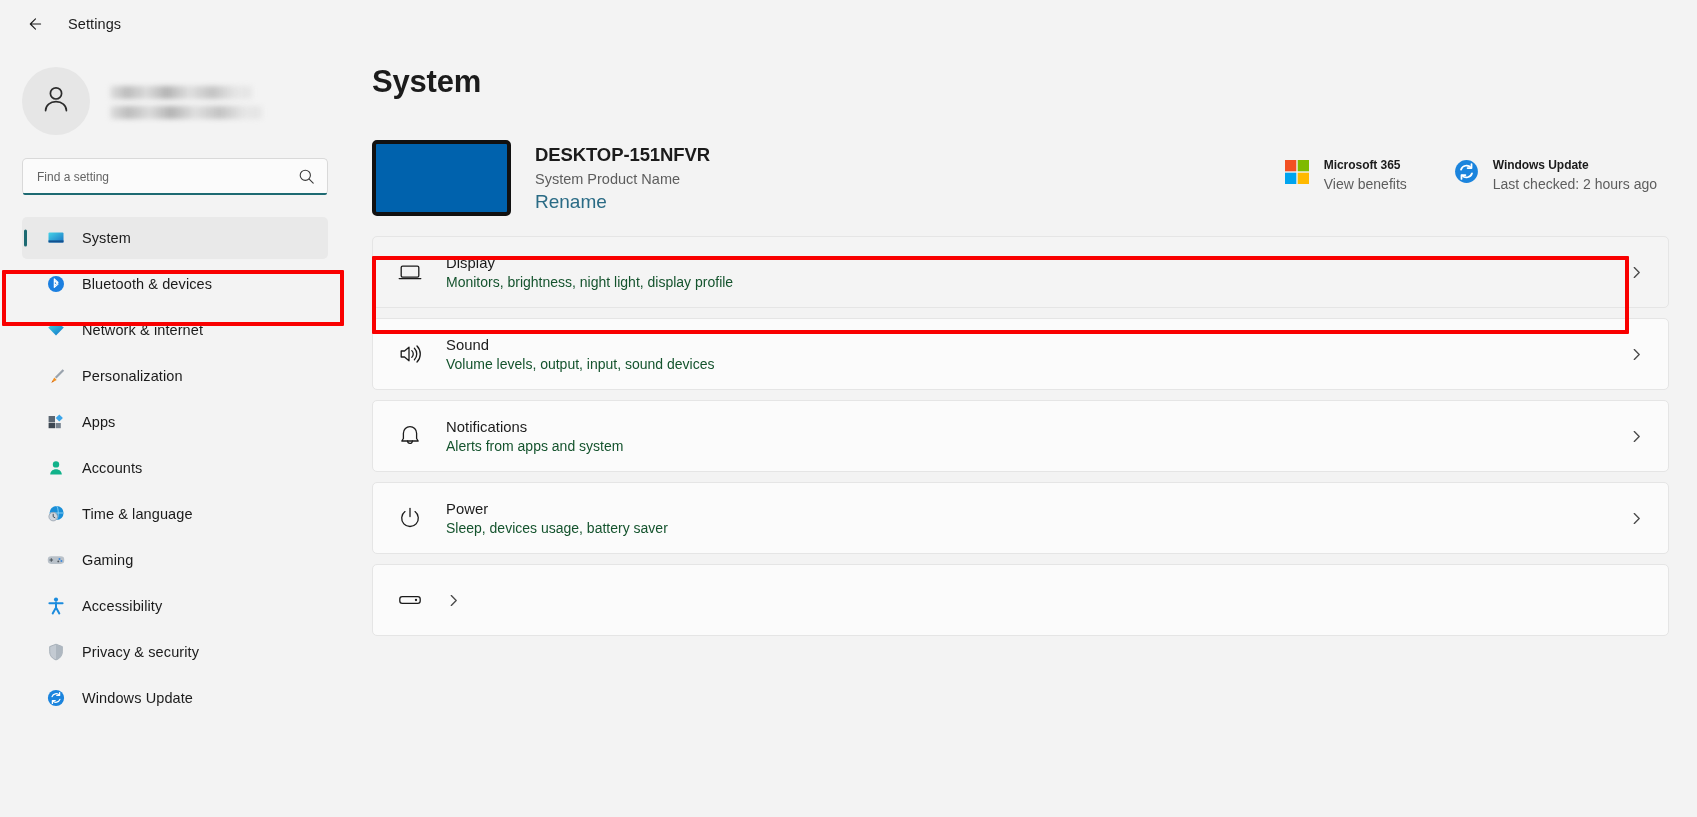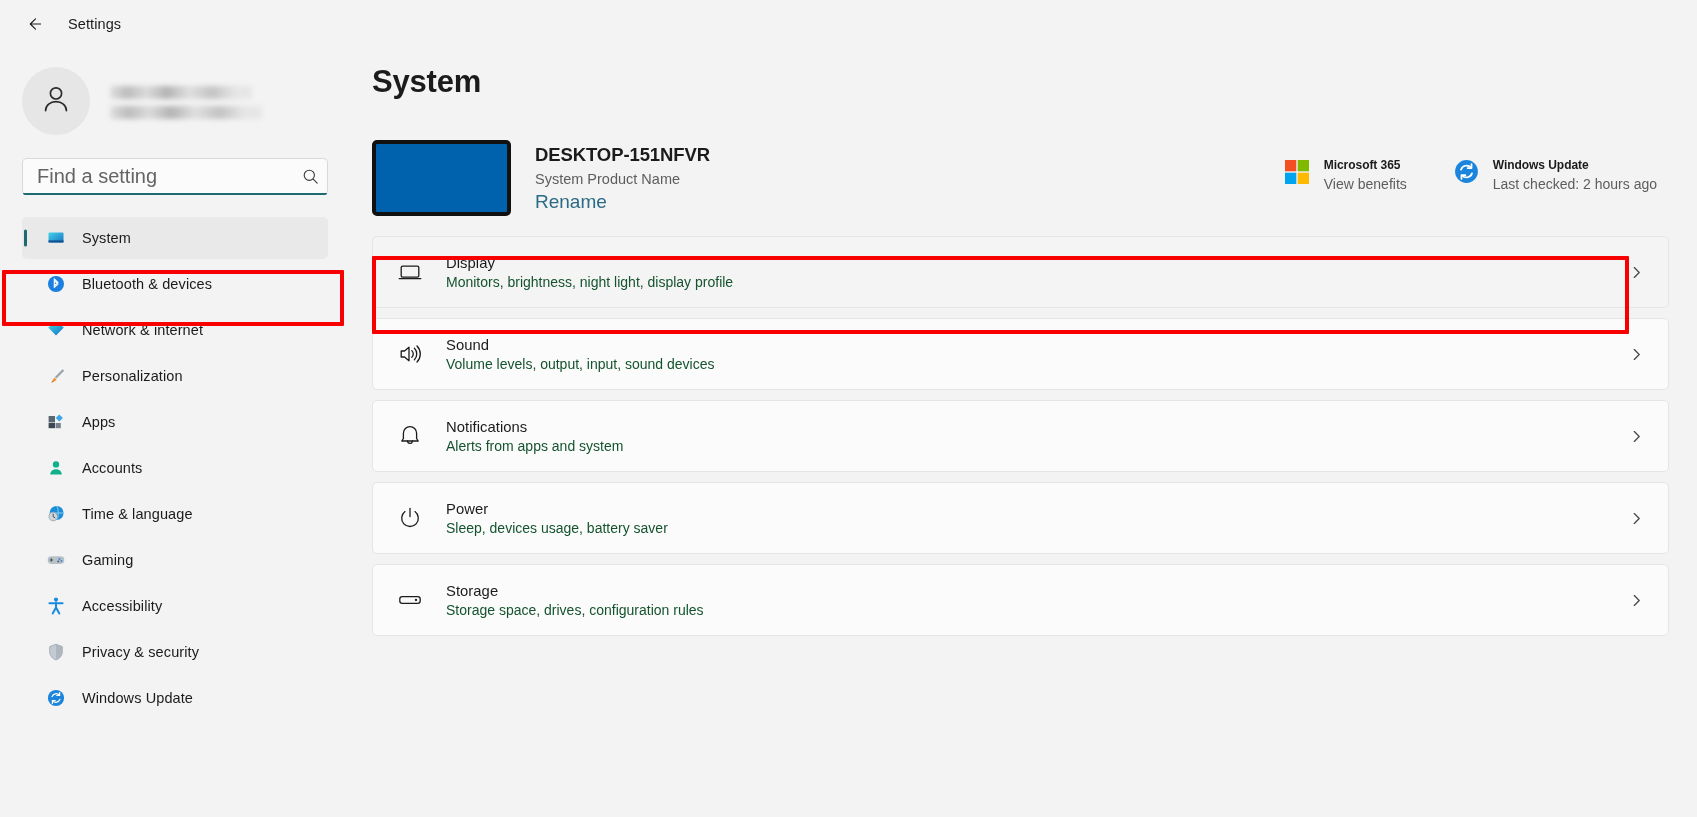--- a/index.html
+++ b/index.html
@@ -92,21 +92,21 @@
     position: absolute;
     left: 0; right: 0; bottom: -1px;
     height: 2px;
     background: #1d6a72;
     border-radius: 0 0 5px 5px;
   }
   .search-input {
     flex: 1;
     border: 0; outline: 0; background: transparent;
     font-family: inherit;
-    font-size: 20px;
+    font-size: 12px;
     color: #1b1b1b;
   }
   .search-input::placeholder { color: #646464; }
   .search-icon { flex: 0 0 auto; display: flex; }
 
   
   .nav { margin-top: 22px; }
   .nav-item {
     height: 42px;
     display: flex;
@@ -521,24 +521,20 @@
         </span>
       </div>
 
       <div class="setting-row">
         <span class="row-icon">
           <svg width="26" height="26" viewBox="0 0 26 26" fill="none">
             <rect x="2.8" y="9.6" width="20.4" height="6.8" rx="2.4" stroke="#1b1b1b" stroke-width="1.3"></rect>
             <circle cx="19" cy="13" r="1.15" fill="#1b1b1b"></circle>
           </svg>
         </span>
-        <div class="row-text">
-          <div class="row-title">Storage</div>
-          <div class="row-sub">Storage space, drives, configuration rules</div>
-        </div>
         <span class="row-chevron">
           <svg width="15" height="15" viewBox="0 0 15 15" fill="none">
             <path d="M5.3 2.6 10.2 7.5 5.3 12.4" stroke="#4a4a4a" stroke-width="1.35" stroke-linecap="round" stroke-linejoin="round"></path>
           </svg>
         </span>
       </div>
 
     </div>
   </main>
 </div>

